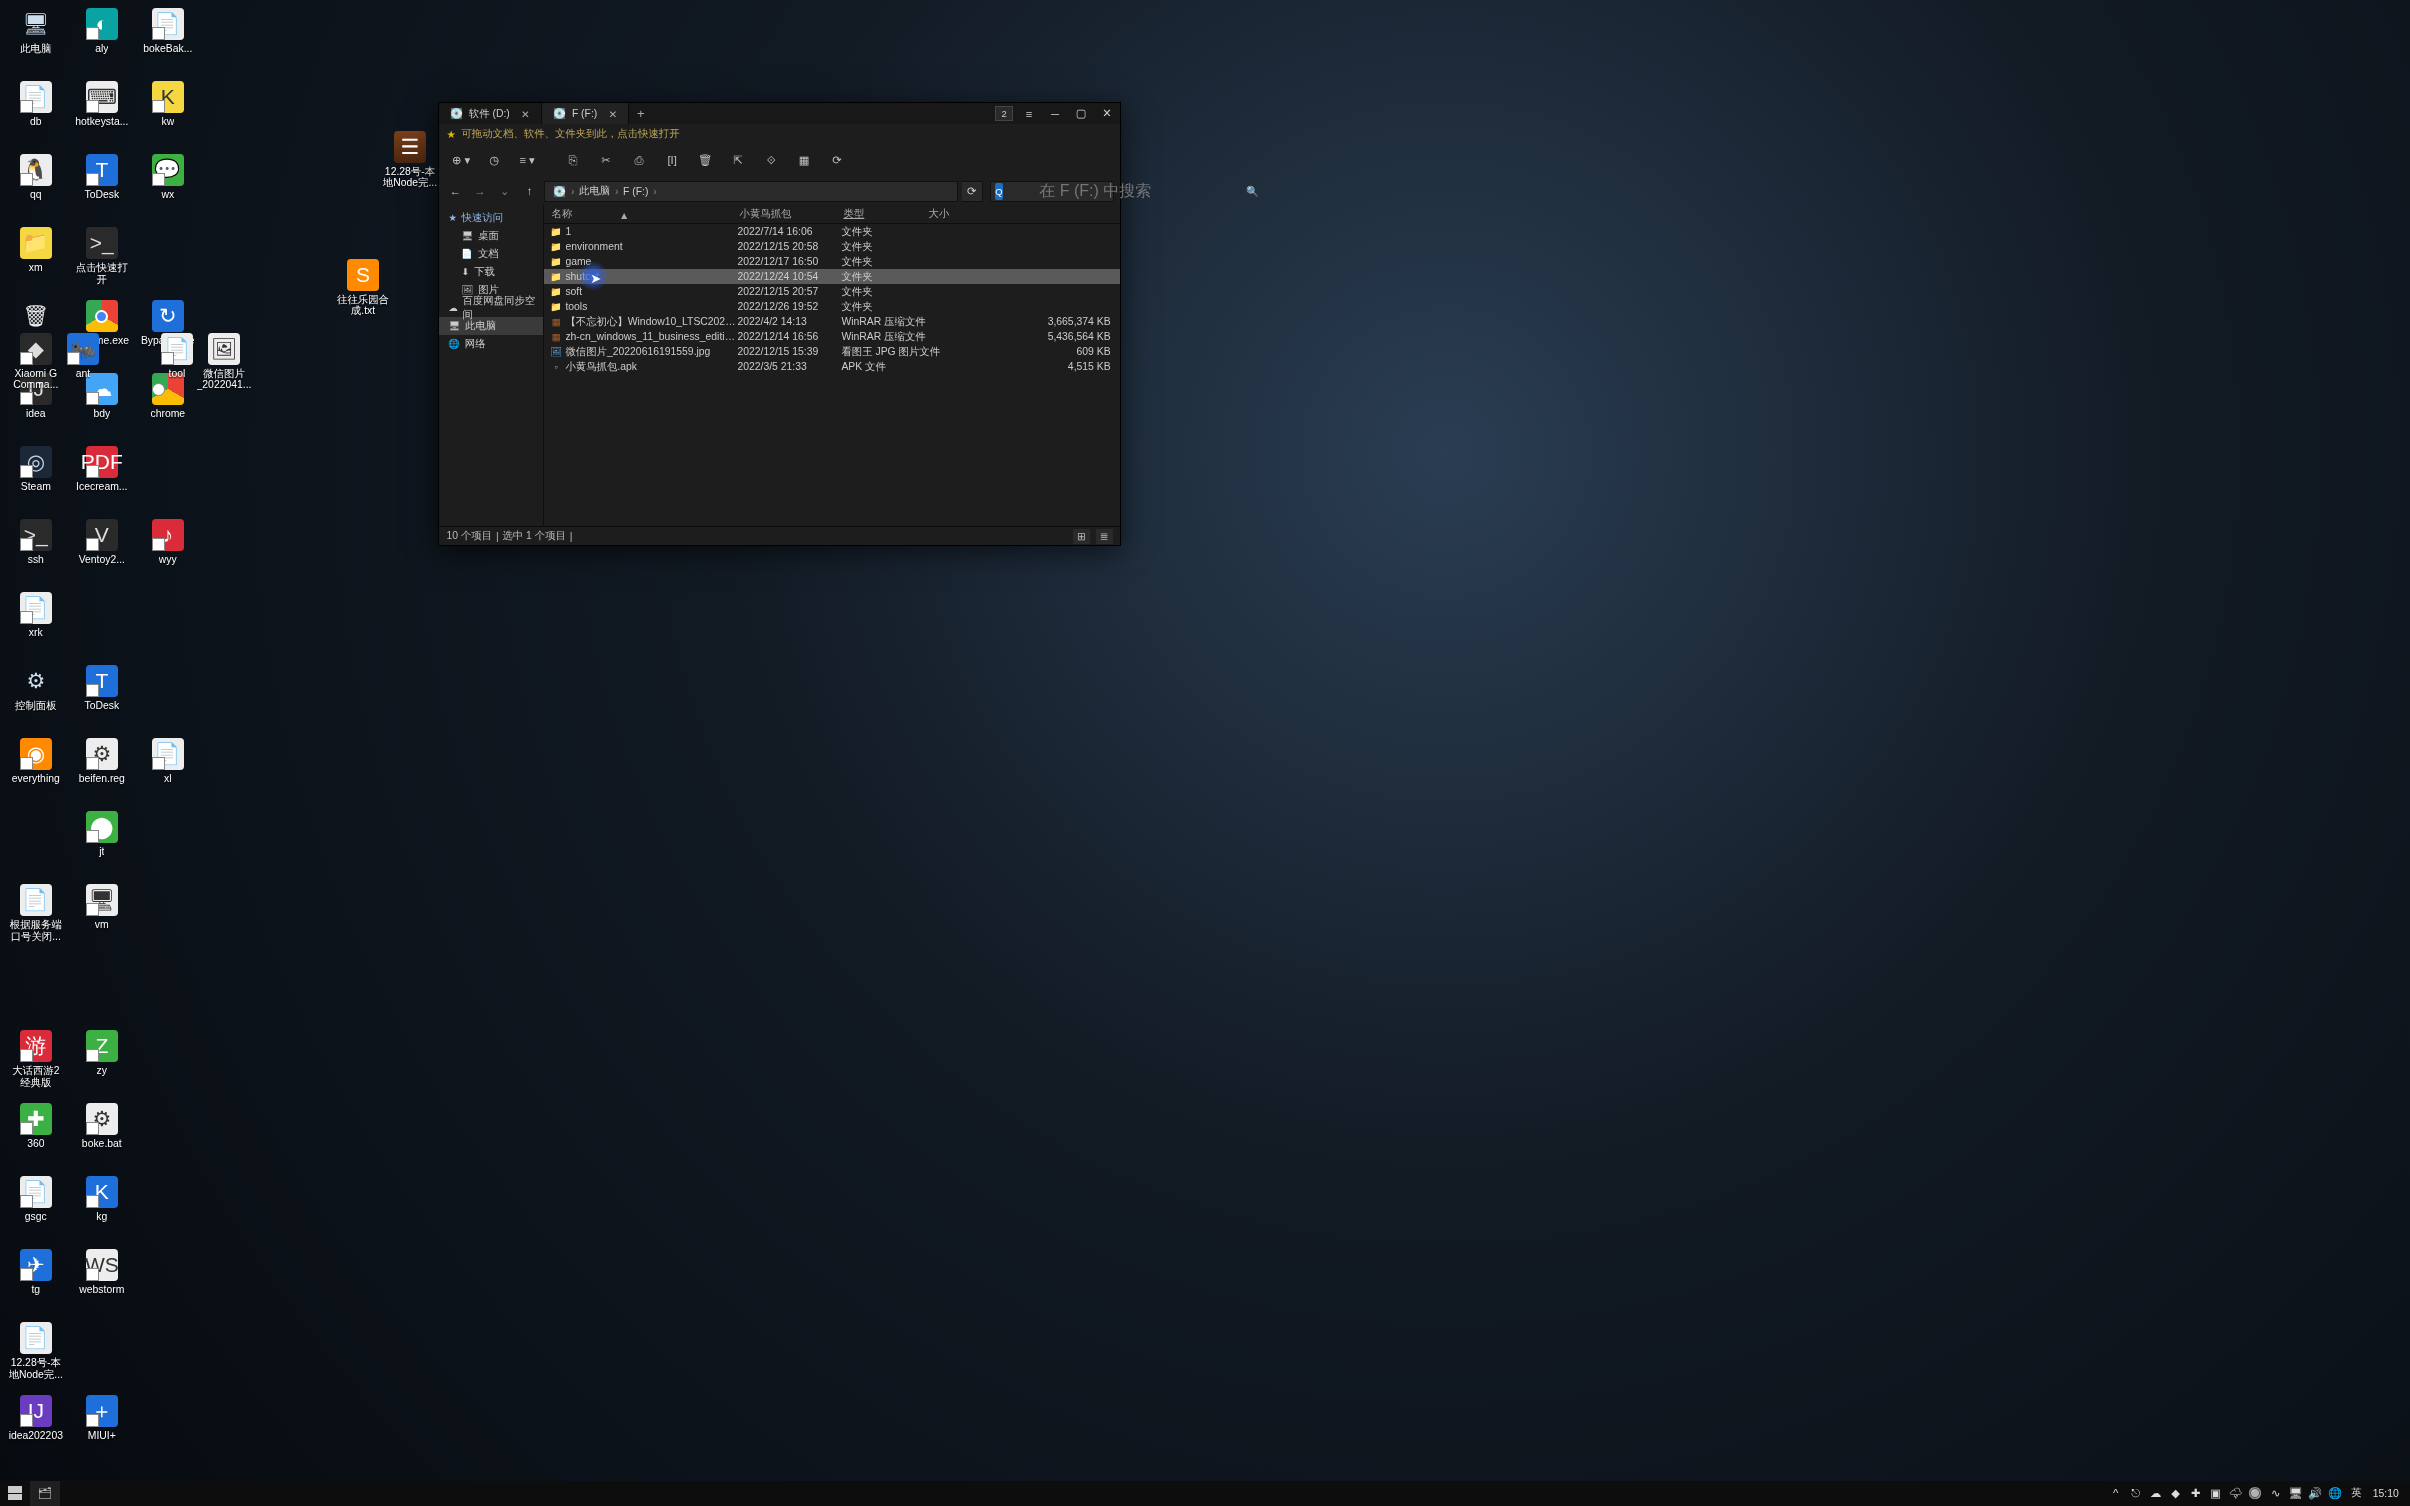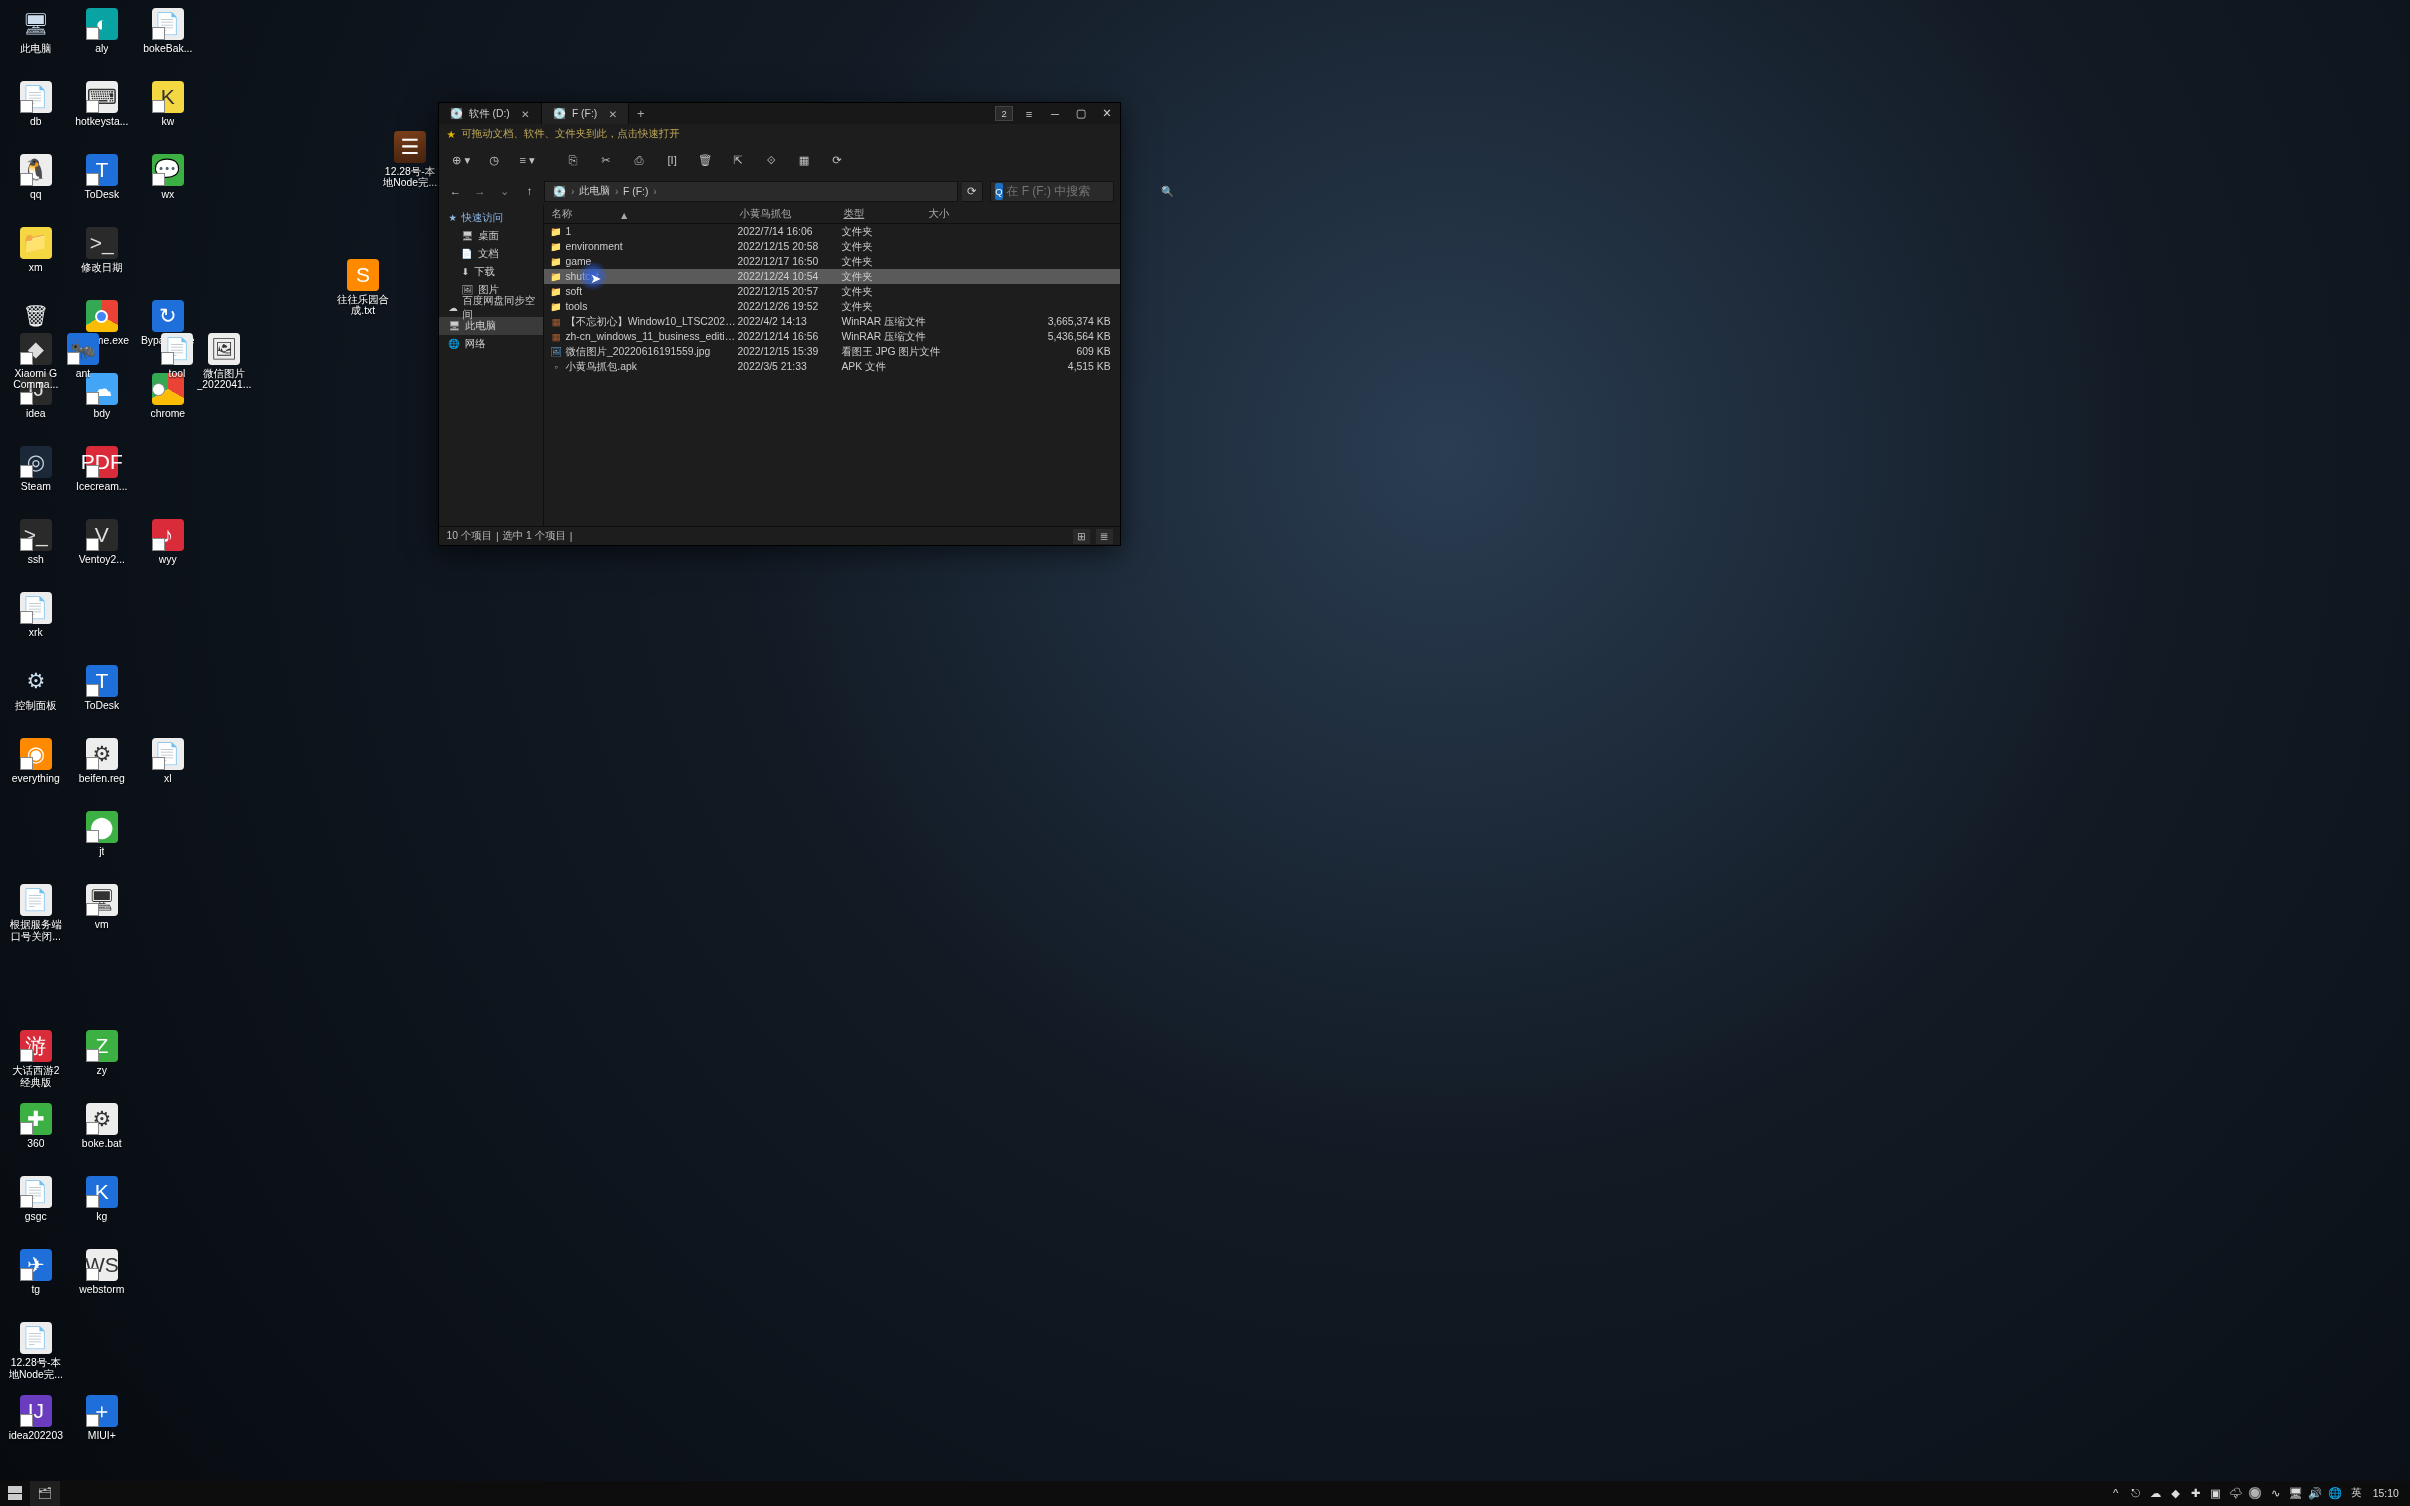--- a/index.html
+++ b/index.html
@@ -103,21 +103,21 @@
   .nav-btn{width:21px;height:21px;display:flex;align-items:center;justify-content:center;color:#888;cursor:pointer;}
   .nav-btn.enabled{color:#ccc;}
   .breadcrumb{
     flex:1;height:21px;background:#2a2a2a;border:0.9px solid #111;display:flex;align-items:center;font-size:10.4px;color:#ccc;padding:0 3.8px;
   }
   .crumb{padding:0 4.7px;cursor:pointer;}
   .crumb-sep{color:#888;}
   .addr-refresh{width:21px;height:21px;display:flex;align-items:center;justify-content:center;background:#2a2a2a;border:0.9px solid #111;border-left:none;color:#ccc;cursor:pointer;}
   .searchbox{width:124px;height:21px;background:#2a2a2a;border:0.9px solid #111;display:flex;align-items:center;padding:0 3.8px;margin-left:3.8px;}
   .searchbox .q{width:17px;height:17px;display:flex;align-items:center;justify-content:center;background:#1b6ec2;border-radius:1.9px;color:#fff;font-size:9.4px;margin-right:3.8px;}
-  .searchbox input{flex:1;background:transparent;border:none;outline:none;color:#ccc;font-size:12px;}
+  .searchbox input{flex:1;background:transparent;border:none;outline:none;color:#ccc;font-size:16px;margin-left:33px;}
   .searchbox .mag{color:#aaa;font-size:10.4px;}
 
   .body{flex:1;display:flex;min-height:0;}
   .sidebar{width:105px;background:#1d1d1d;border-right:0.9px solid #0e0e0e;padding-top:3.8px;}
   .side-item{height:18px;display:flex;align-items:center;gap:4.7px;padding-left:9.4px;font-size:10.4px;color:#ccc;cursor:pointer;}
   .side-heading{color:#8fb7e6;}
   .side-sub{padding-left:22.6px;}
   .side-item.selected{background:#3a3a3a;}
   .side-item .ic{font-size:9.4px;}
 
@@ -254,21 +254,21 @@
     <div class="desktop-icon">
       <div class="img white lnk">⌨</div>
       <div class="lbl">hotkeysta...</div>
     </div>
     <div class="desktop-icon">
       <div class="img blue lnk">T</div>
       <div class="lbl">ToDesk</div>
     </div>
     <div class="desktop-icon">
       <div class="img dark">&gt;_</div>
-      <div class="lbl">修改日期</div>
+      <div class="lbl">点击快速打开</div>
     </div>
     <div class="desktop-icon">
       <div class="img chrome"></div>
       <div class="lbl">chrome.exe</div>
     </div>
     <div class="desktop-icon">
       <div class="img pink lnk">☁</div>
       <div class="lbl">bdy</div>
     </div>
     <div class="desktop-icon">

